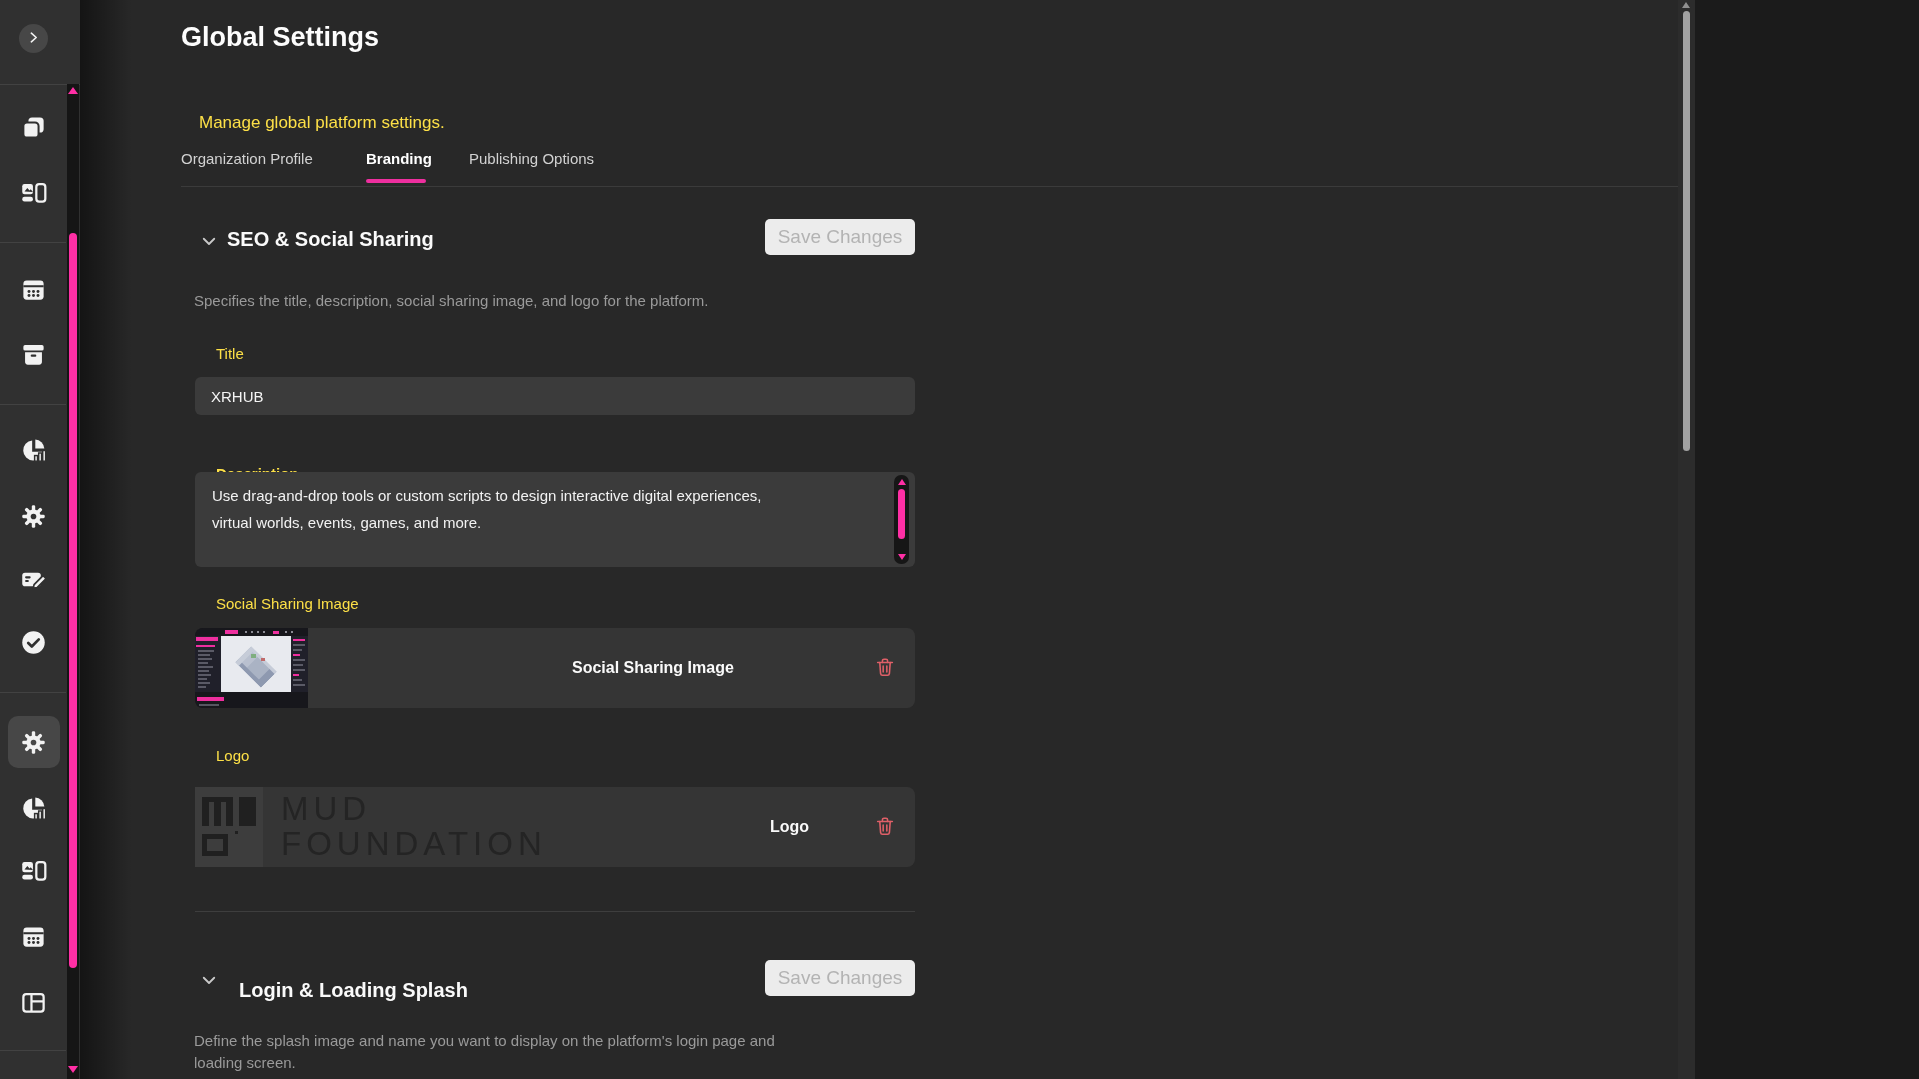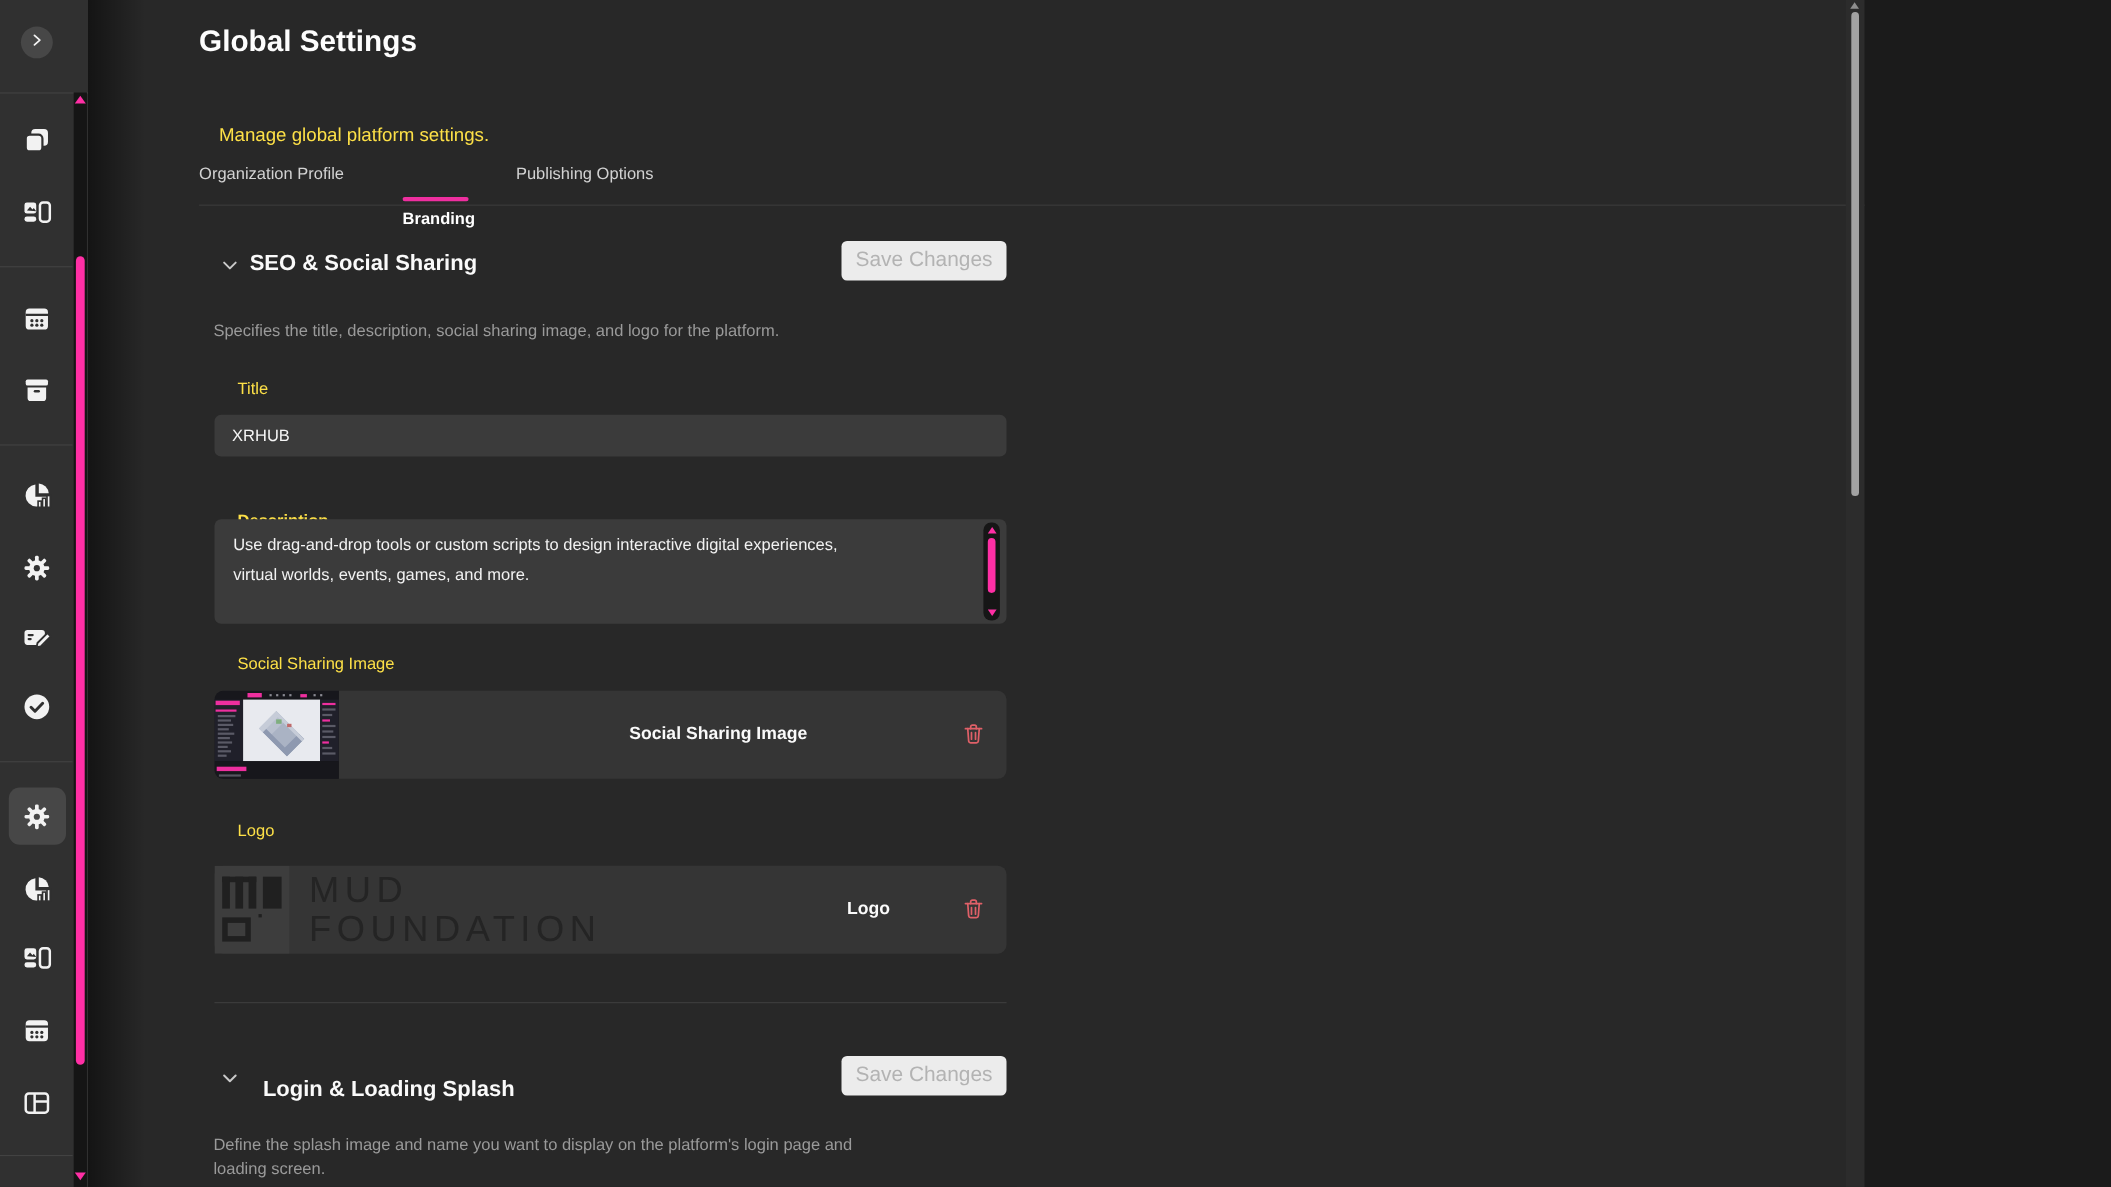--- a/index.html
+++ b/index.html
@@ -262,21 +262,21 @@
     <div class="sb-scroll-thumb"></div>
     <div class="pink-arrow-down"></div>
   </nav>
   <div class="sidebar-shadow"></div>
 
   <main>
     <h1 class="page-title" style="margin:0;">Global Settings</h1>
     <div class="page-subtitle">Manage global platform settings.</div>
 
     <div class="tab" style="left:181px;">Organization Profile</div>
-    <div class="tab active" style="left:366px;margin-top:41px;">Branding</div>
+    <div class="tab active" style="left:366px;">Branding</div>
     <div class="tab" style="left:469px;">Publishing Options</div>
     <div class="tab-underline"></div>
     <div class="tabs-divider"></div>
 
     <span class="section-chevron" style="left:200px;top:232px;">
       <svg width="18" height="18" viewBox="0 0 24 24">
           <path d="M5 9l7 7 7-7" fill="none" stroke="#c9c9c9" stroke-width="2.4" stroke-linecap="round" stroke-linejoin="round"></path>
         </svg>
     </span>
     <h2 class="section-title" style="left:227px;top:228px;margin:0;">SEO &amp; Social Sharing</h2>

